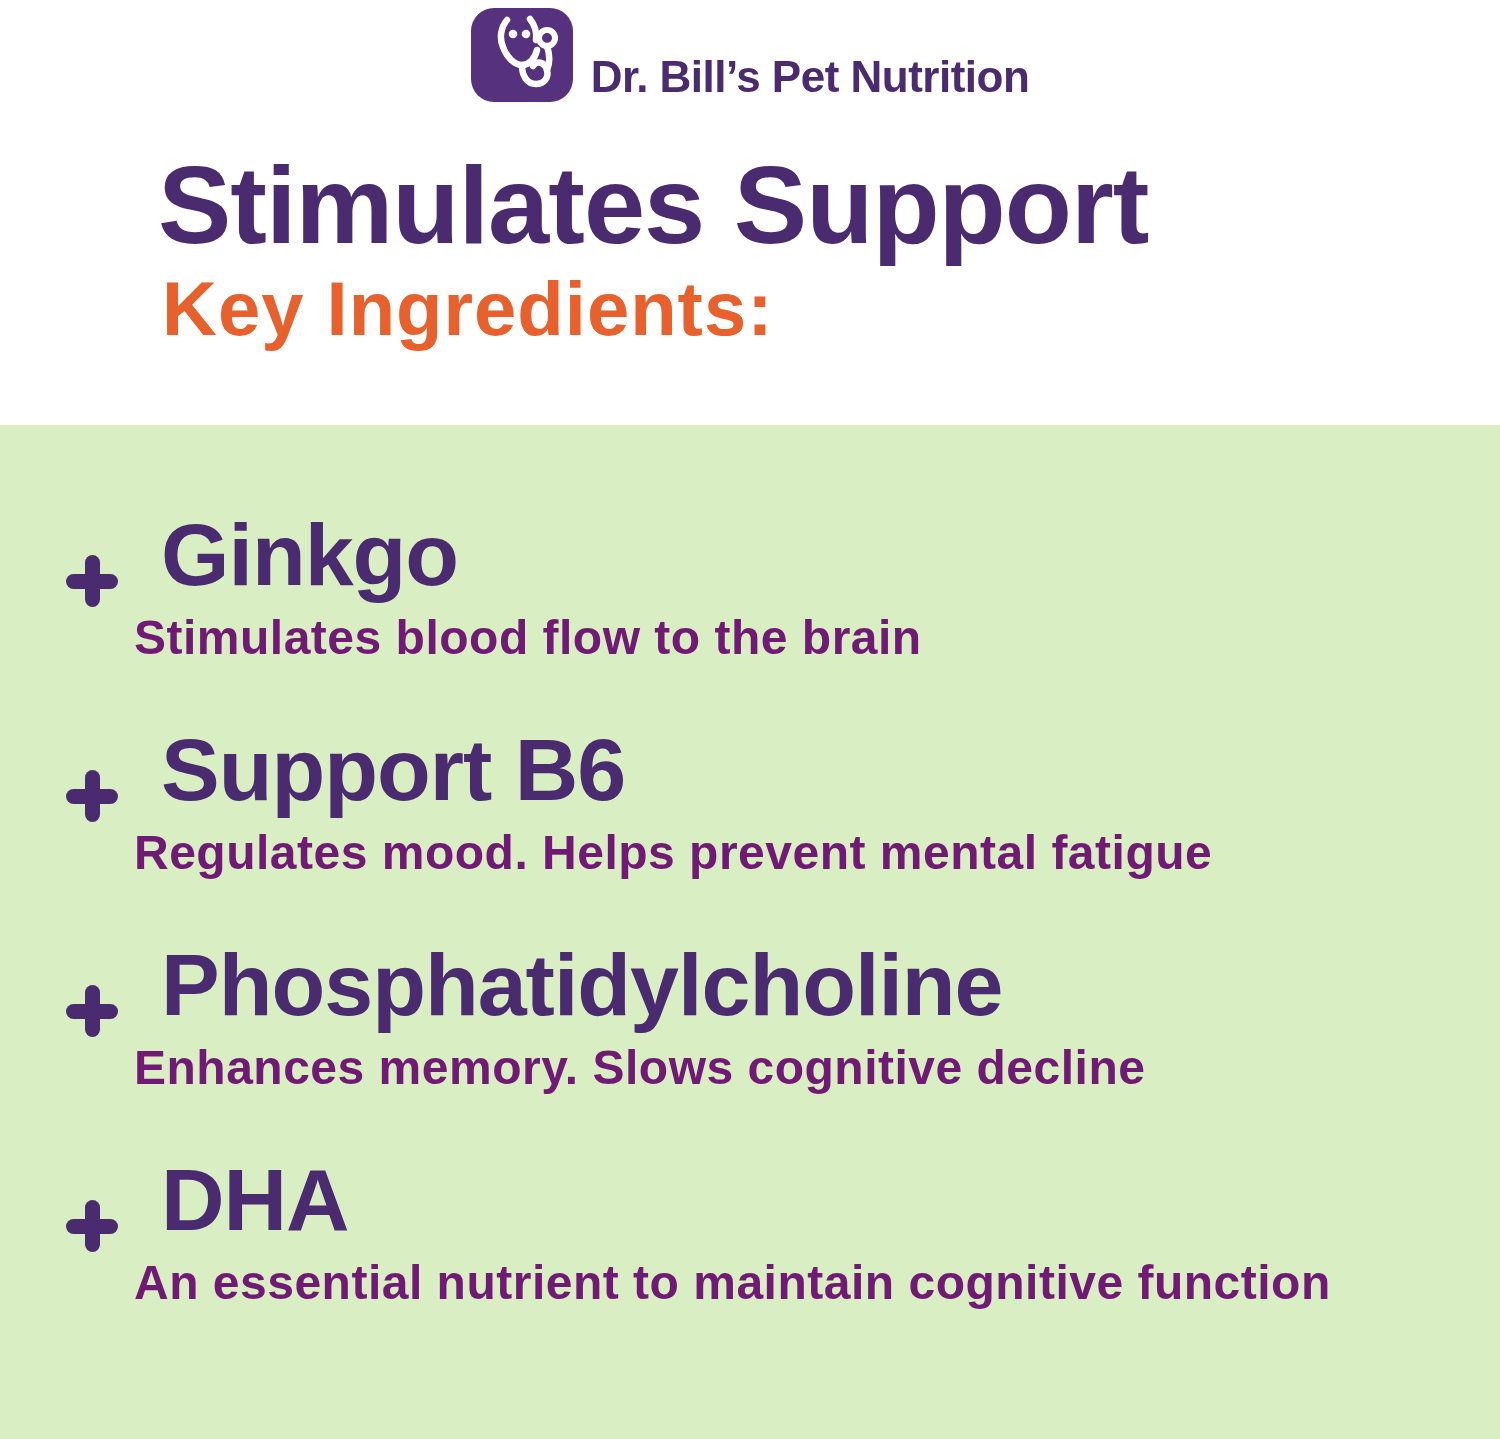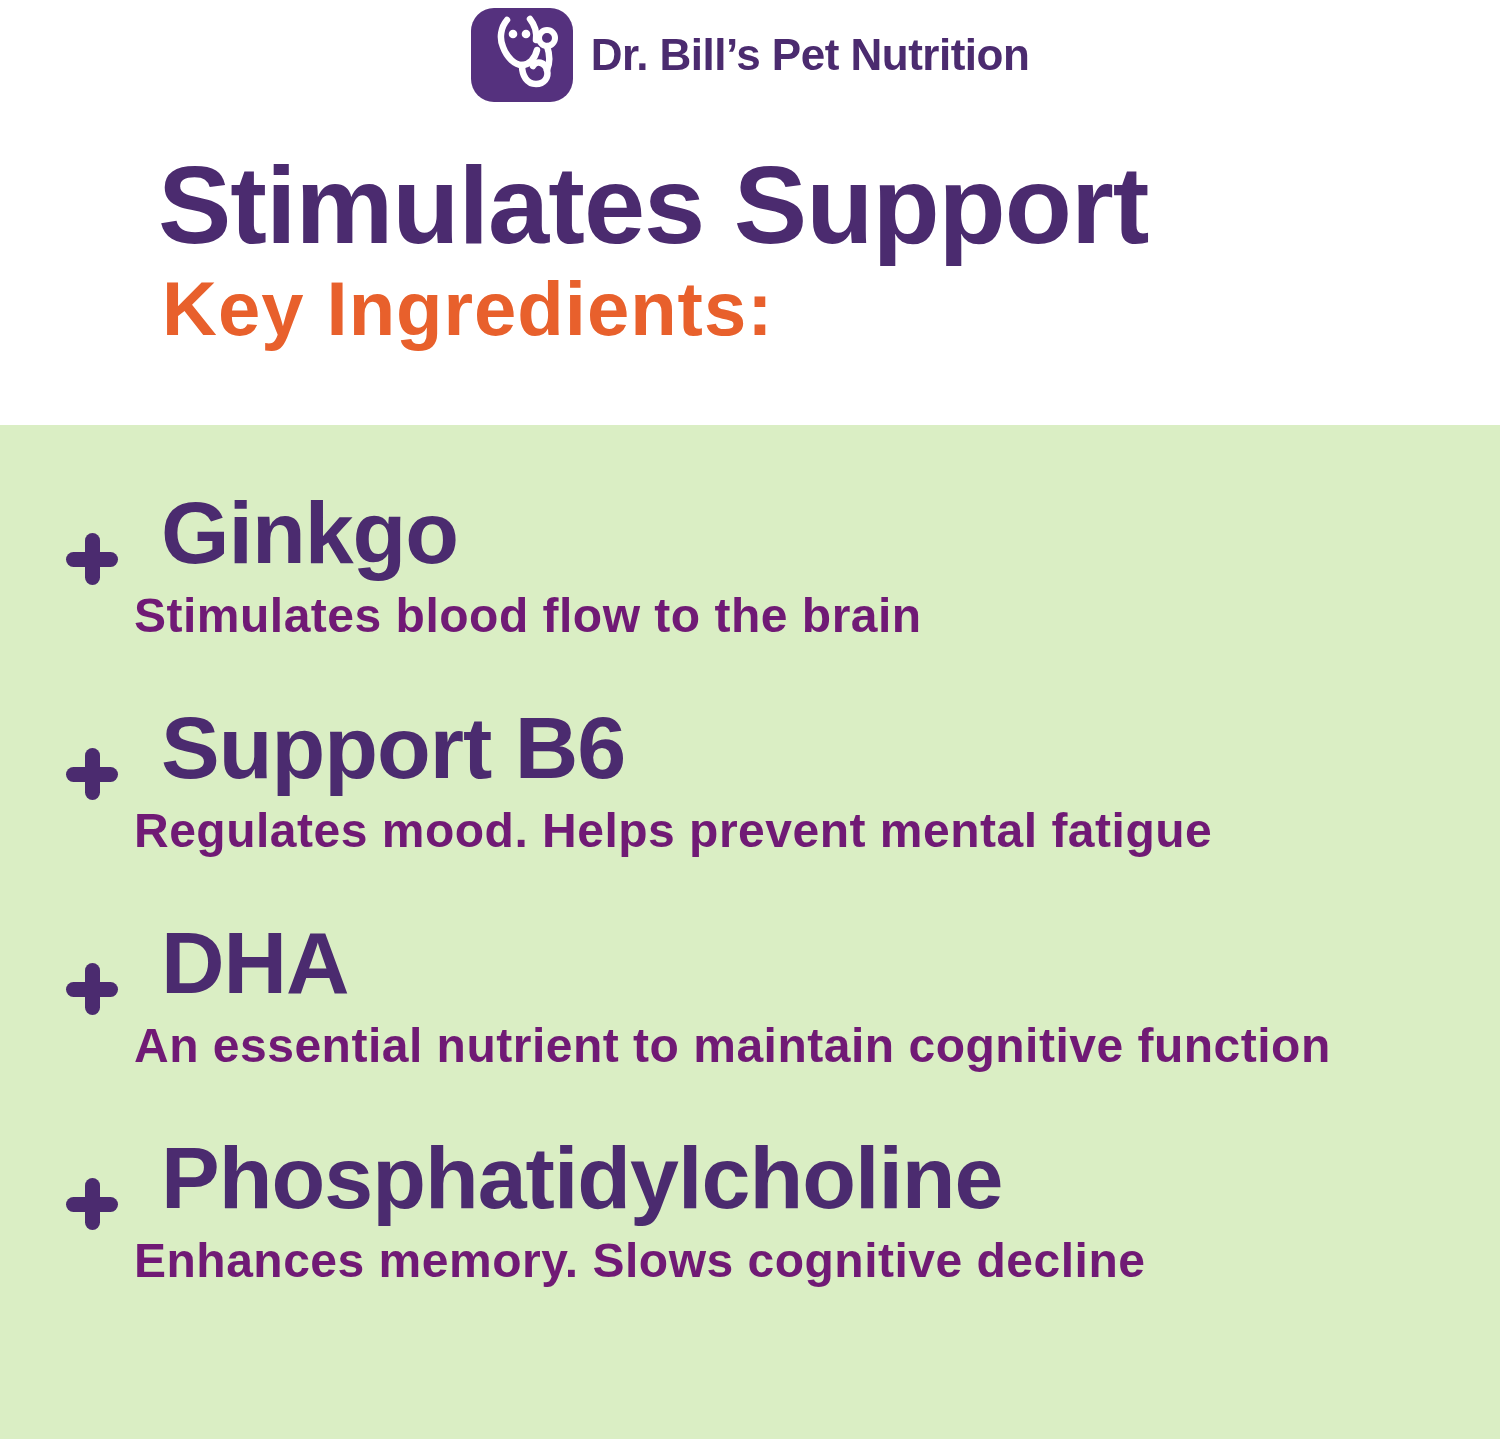--- a/index.html
+++ b/index.html
@@ -6,21 +6,21 @@
   .page{
     position:relative;
     width:1500px;height:1439px;
     background:#ffffff;
     overflow:hidden;
     font-family:"Liberation Sans", sans-serif;
   }
   
   .logo-row{
     position:absolute;top:8px;left:0;right:0;
-    display:flex;justify-content:center;align-items:center;gap:18px;
+    display:flex;justify-content:center;align-items:flex-end;gap:18px;
   }
   .logo-icon{width:102px;height:94px;flex:0 0 auto;}
   .brand-name{
     font-size:44px;font-weight:bold;color:#4B2B6F;letter-spacing:-0.5px;
     white-space:nowrap;
   }
   .category{
     position:absolute;left:160px;top:94px;
     font-size:50px;font-weight:bold;color:#4B2B6F;letter-spacing:0.5px;
     line-height:1;
@@ -33,21 +33,21 @@
   .subtitle{
     position:absolute;left:162px;top:271px;
     font-size:76px;font-weight:bold;color:#E8602C;letter-spacing:1px;
     line-height:1;white-space:nowrap;
   }
   
   .panel{
     position:absolute;left:0;top:425px;width:1500px;height:1014px;
     background:#DAEEC4;
     box-sizing:border-box;
-    padding:64px 0 0 66px;
+    padding:86px 0 0 66px;
   }
   .ingredient{margin-bottom:62px;}
   .ingredient-header{display:flex;align-items:flex-start;}
   .plus-bullet{
     position:relative;width:52px;height:52px;flex:0 0 auto;
     margin-top:44px;margin-right:43px;
   }
   .plus-bullet .vbar{
     position:absolute;left:18.5px;top:0;width:15px;height:52px;
     background:#4B2B6F;border-radius:8px;
@@ -115,31 +115,31 @@
       </div>
       <div class="ingredient-desc">Regulates mood. Helps prevent mental fatigue</div>
     </div>
 
     <div class="ingredient">
       <div class="ingredient-header">
         <span class="plus-bullet">
             <span class="vbar"></span>
             <span class="hbar"></span>
           </span>
-        <span class="ingredient-name">DHA</span>
+        <span class="ingredient-name">Phosphatidylcholine</span>
       </div>
-      <div class="ingredient-desc">An essential nutrient to maintain cognitive function</div>
+      <div class="ingredient-desc">Enhances memory. Slows cognitive decline</div>
     </div>
 
     <div class="ingredient">
       <div class="ingredient-header">
         <span class="plus-bullet">
             <span class="vbar"></span>
             <span class="hbar"></span>
           </span>
-        <span class="ingredient-name">Phosphatidylcholine</span>
+        <span class="ingredient-name">DHA</span>
       </div>
-      <div class="ingredient-desc">Enhances memory. Slows cognitive decline</div>
+      <div class="ingredient-desc">An essential nutrient to maintain cognitive function</div>
     </div>
 
   </div>
 
 </div>
 
 </body></html>

